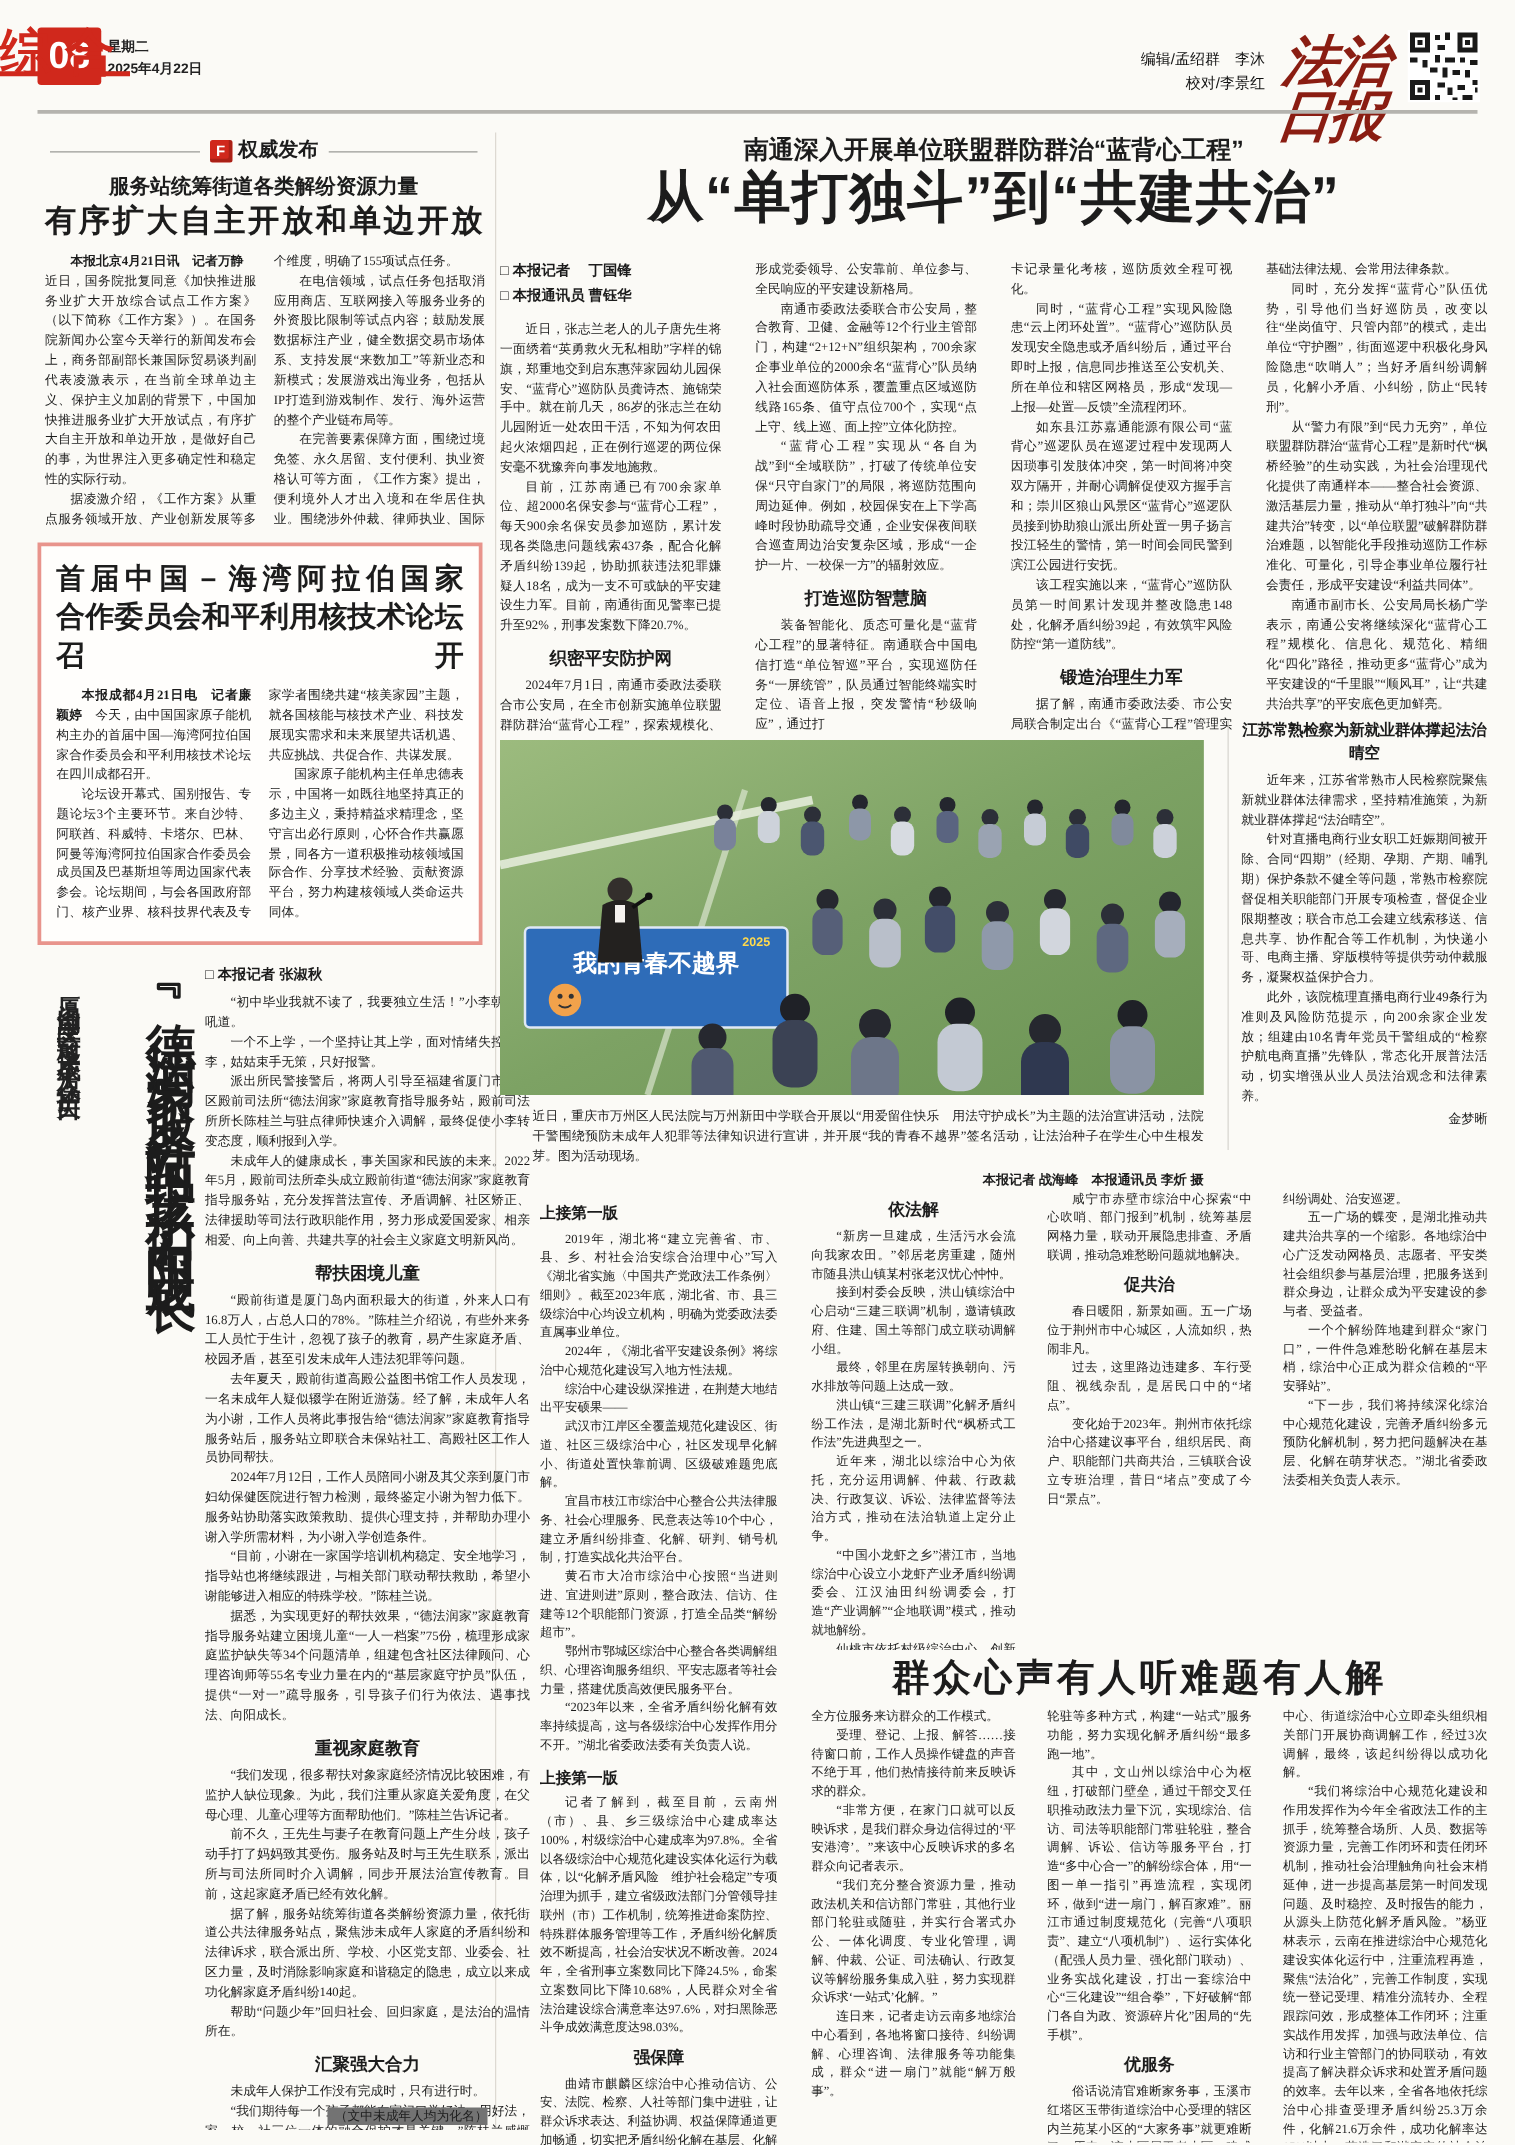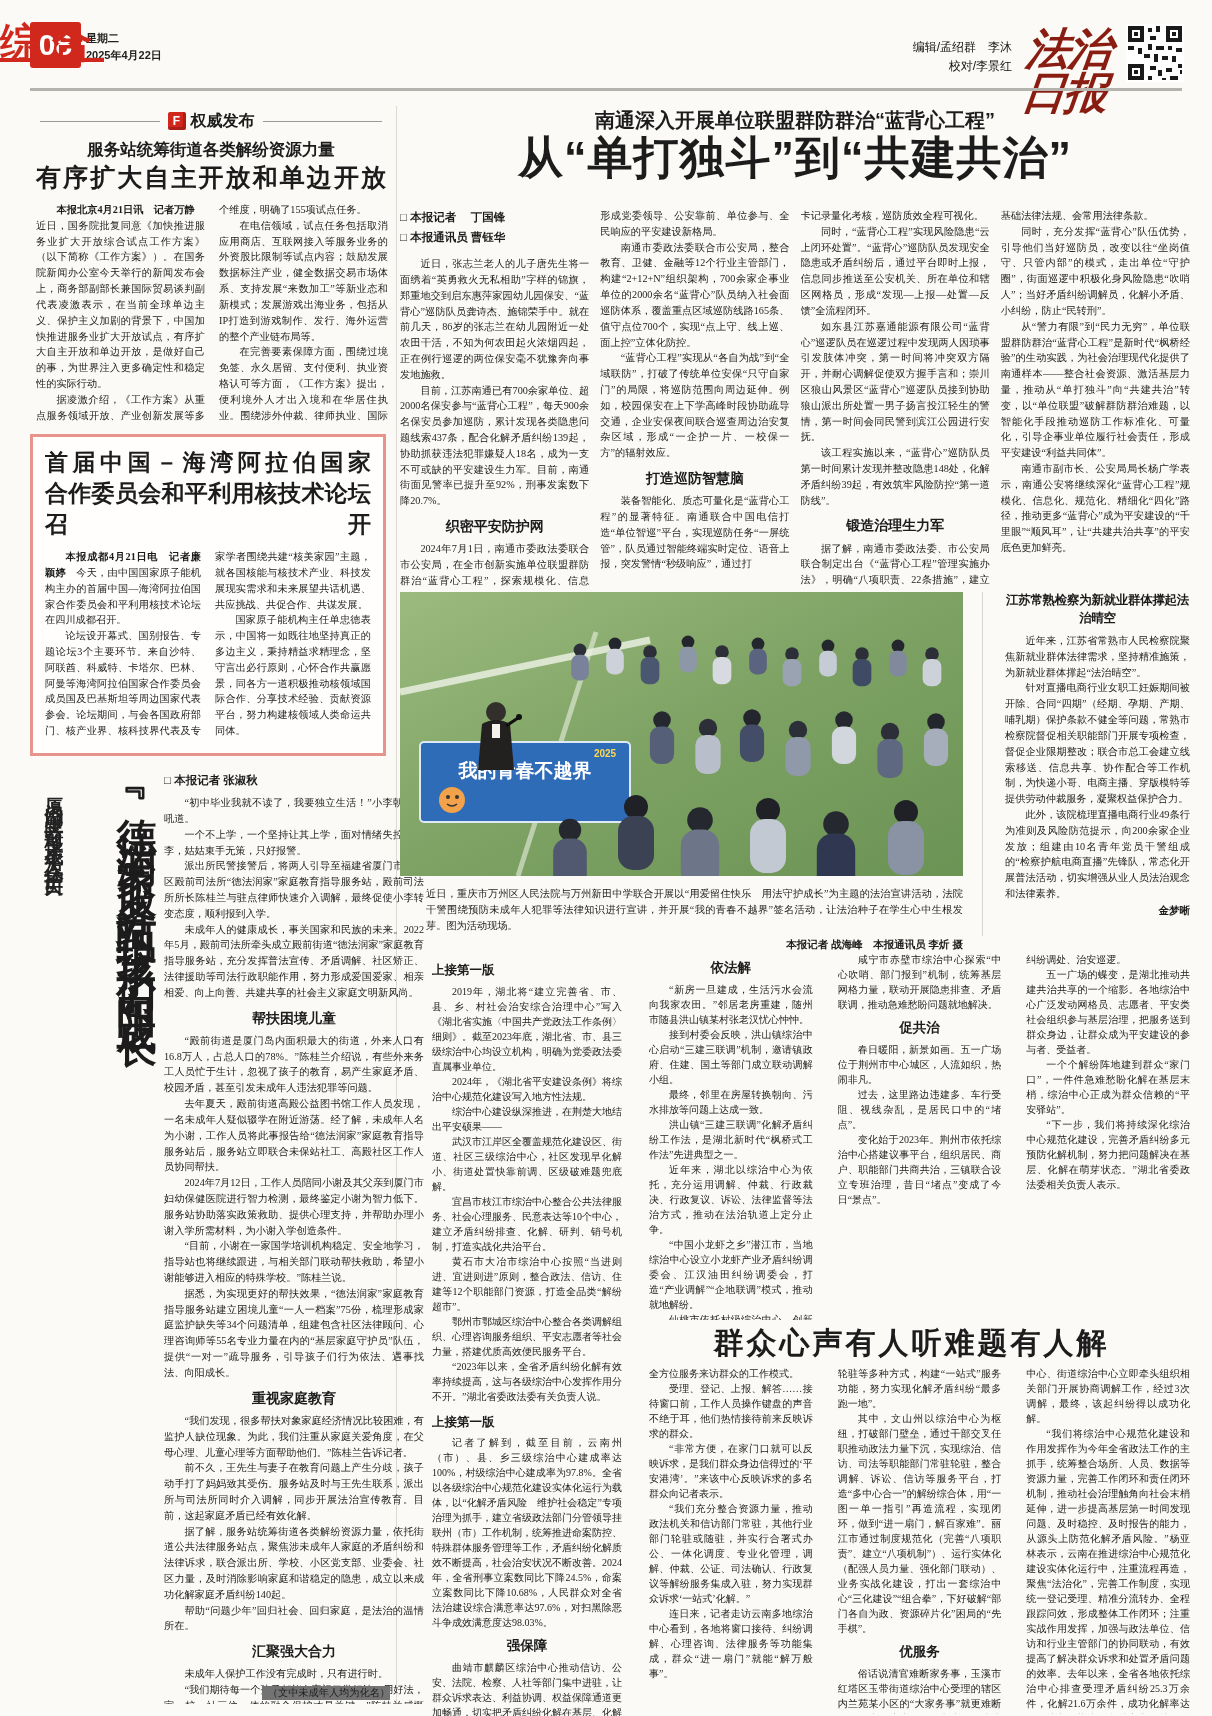--- a/index.html
+++ b/index.html
@@ -49,32 +49,32 @@
   .xvt{writing-mode:vertical-rl;font:900 40px/1 "Liberation Serif",serif;letter-spacing:13px;
        width:92px;padding-top:2px;}
   .xbody{flex:1;padding-left:8px;height:932px;overflow:hidden;position:relative;}
   .xbyline{font:700 11.5px/1.4 "Liberation Sans",sans-serif;margin-bottom:7px;}
   .xfoot{position:absolute;right:34px;bottom:4px;font-size:10.2px;background:#737373;padding-left:6px;}
   
   .mkicker{position:absolute;left:400px;top:108px;width:790px;text-align:center;
            font:700 20px/1.2 "Liberation Sans",sans-serif;}
   .mheadline{position:absolute;left:400px;top:132px;width:790px;text-align:center;
              font:900 45px/1.15 "Liberation Sans",sans-serif;letter-spacing:1px;}
-  .mcols{position:absolute;left:400px;top:208px;width:790px;height:380px;display:flex;gap:11px;}
+  .mcols{position:absolute;left:400px;top:208px;width:790px;height:380px;display:flex;gap:27px;}
   .mcols .col{flex:1;overflow:hidden;}
   .mbylines{font:700 11.5px/1.7 "Liberation Sans",sans-serif;margin-bottom:9px;}
   
   .photo{position:absolute;left:400px;top:592px;width:563px;height:284px;background:#7da264;overflow:hidden;}
   .caption{position:absolute;left:426px;top:886px;width:537px;font-size:10.2px;line-height:1.55;text-align:justify;}
   .credit{text-align:right;font-weight:700;margin-top:3px;font-size:10.5px;}
   
-  .changshu{position:absolute;left:982px;top:592px;width:208px;height:344px;overflow:hidden;
-            border-left:1px solid #d8d5d0;padding-left:22px;box-sizing:border-box;}
+  .changshu{position:absolute;left:982px;top:576px;width:208px;height:344px;overflow:hidden;
+            border-left:1px solid #d8d5d0;padding-left:10px;box-sizing:border-box;}
   .csh{font:900 12.5px/1.4 "Liberation Sans",sans-serif;text-align:center;margin-bottom:6px;letter-spacing:-0.3px;}
-  .csauthor{text-align:right;font-weight:700;font-size:10.5px;margin-top:2px;}
+  .csauthor{text-align:right;font-weight:400;font-size:10.5px;margin-top:2px;}
   
   .bottom{position:absolute;left:400px;top:952px;width:790px;height:764px;}
   .bcolA{position:absolute;left:32px;top:0;width:190px;height:764px;overflow:hidden;}
   .rightwrap{position:absolute;left:233px;top:0;width:557px;height:764px;}
   .rowtop,.rowbot{display:flex;gap:25px;margin-left:16px;}
   .rowtop{height:368px;}
   .rowbot{height:348px;}
   .rowtop>div,.rowbot>div{flex:1;overflow:hidden;}
   .bheadline{height:46px;display:flex;align-items:center;justify-content:center;
              font:900 30px/1 "Liberation Sans",sans-serif;letter-spacing:3px;}

